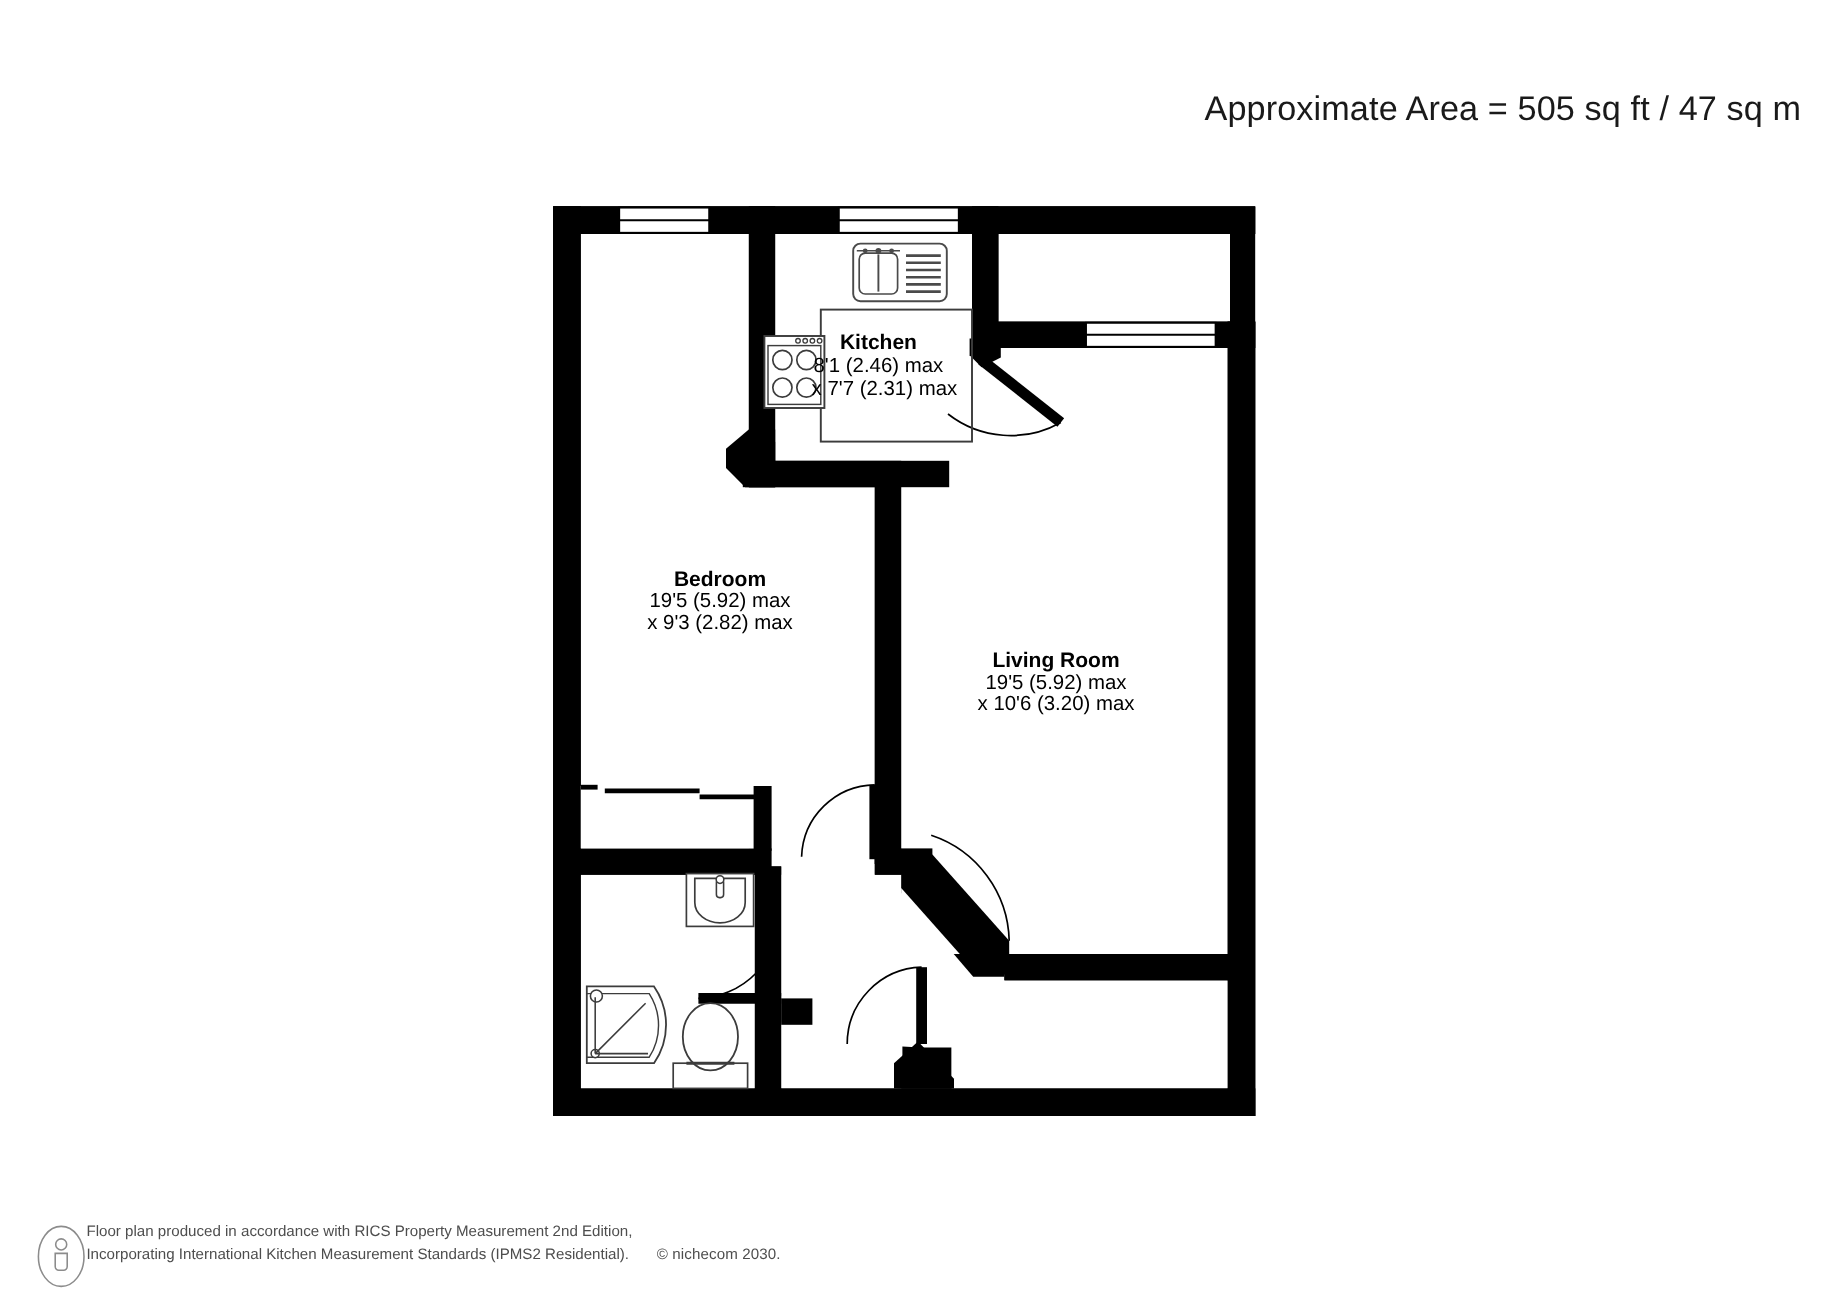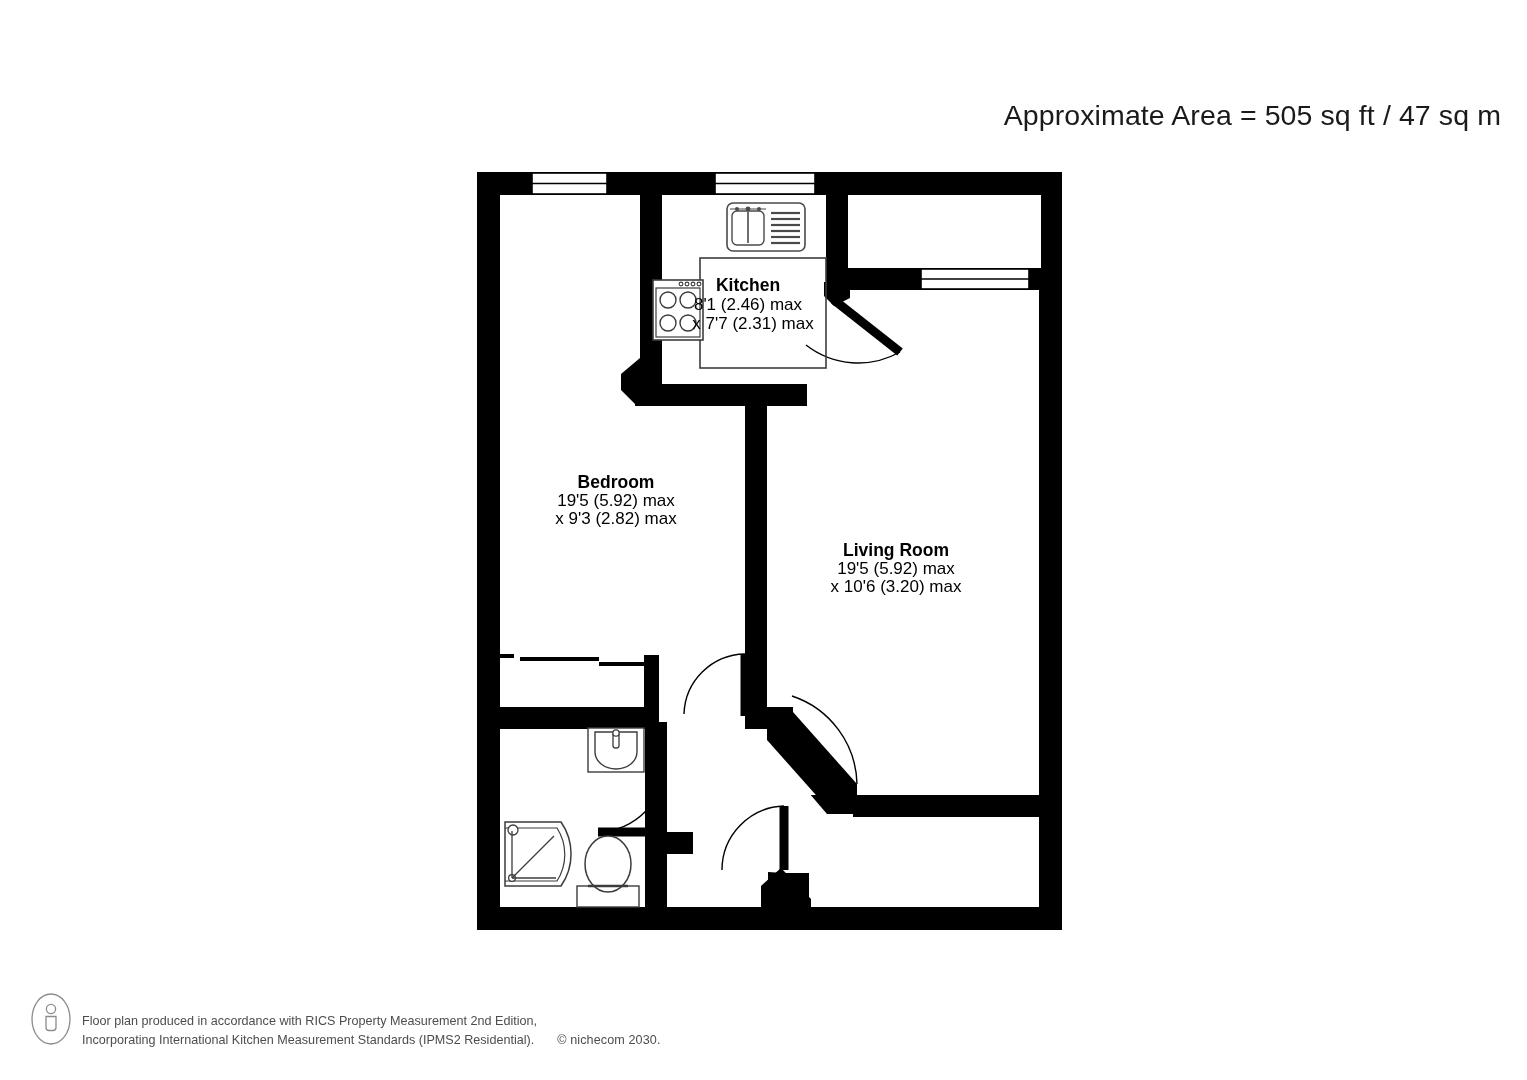--- a/index.html
+++ b/index.html
@@ -17,57 +17,56 @@
     overflow: hidden;
   }
 
   
   #header {
     position: absolute;
     top: 0;
     right: 26px;
     width: 700px;
     text-align: right;
-    padding-top: 100px;
+    padding-top: 76px;
   }
   #area-title {
     font-size: 28.5px;
     font-weight: 400;
     letter-spacing: 0.1px;
     line-height: 1.1;
     color: #1a1a1a;
   }
   #area-subtitle {
     font-size: 15.5px;
     font-weight: 400;
     color: #1a1a1a;
     margin-top: 12px;
     letter-spacing: 0.1px;
   }
 
   
   #plan-wrap {
     position: absolute;
-    left: 16px;
+    left: 0;
     top: 0;
     width: 1269px;
     height: 980px;
   }
   #plan-svg {
     display: block;
   }
 
   
   #footer {
     position: absolute;
     left: 30px;
-    bottom: 30px;
+    bottom: 1px;
     display: flex;
-    align-items: flex-end;
-    gap: 10px;
+    align-items: flex-start;
   }
   #footer-icon {
     flex: 0 0 auto;
     margin-top: 3px;
   }
   #footer-text {
     font-size: 12.6px;
     line-height: 1.52;
     color: #4d4d4d;
     white-space: nowrap;

